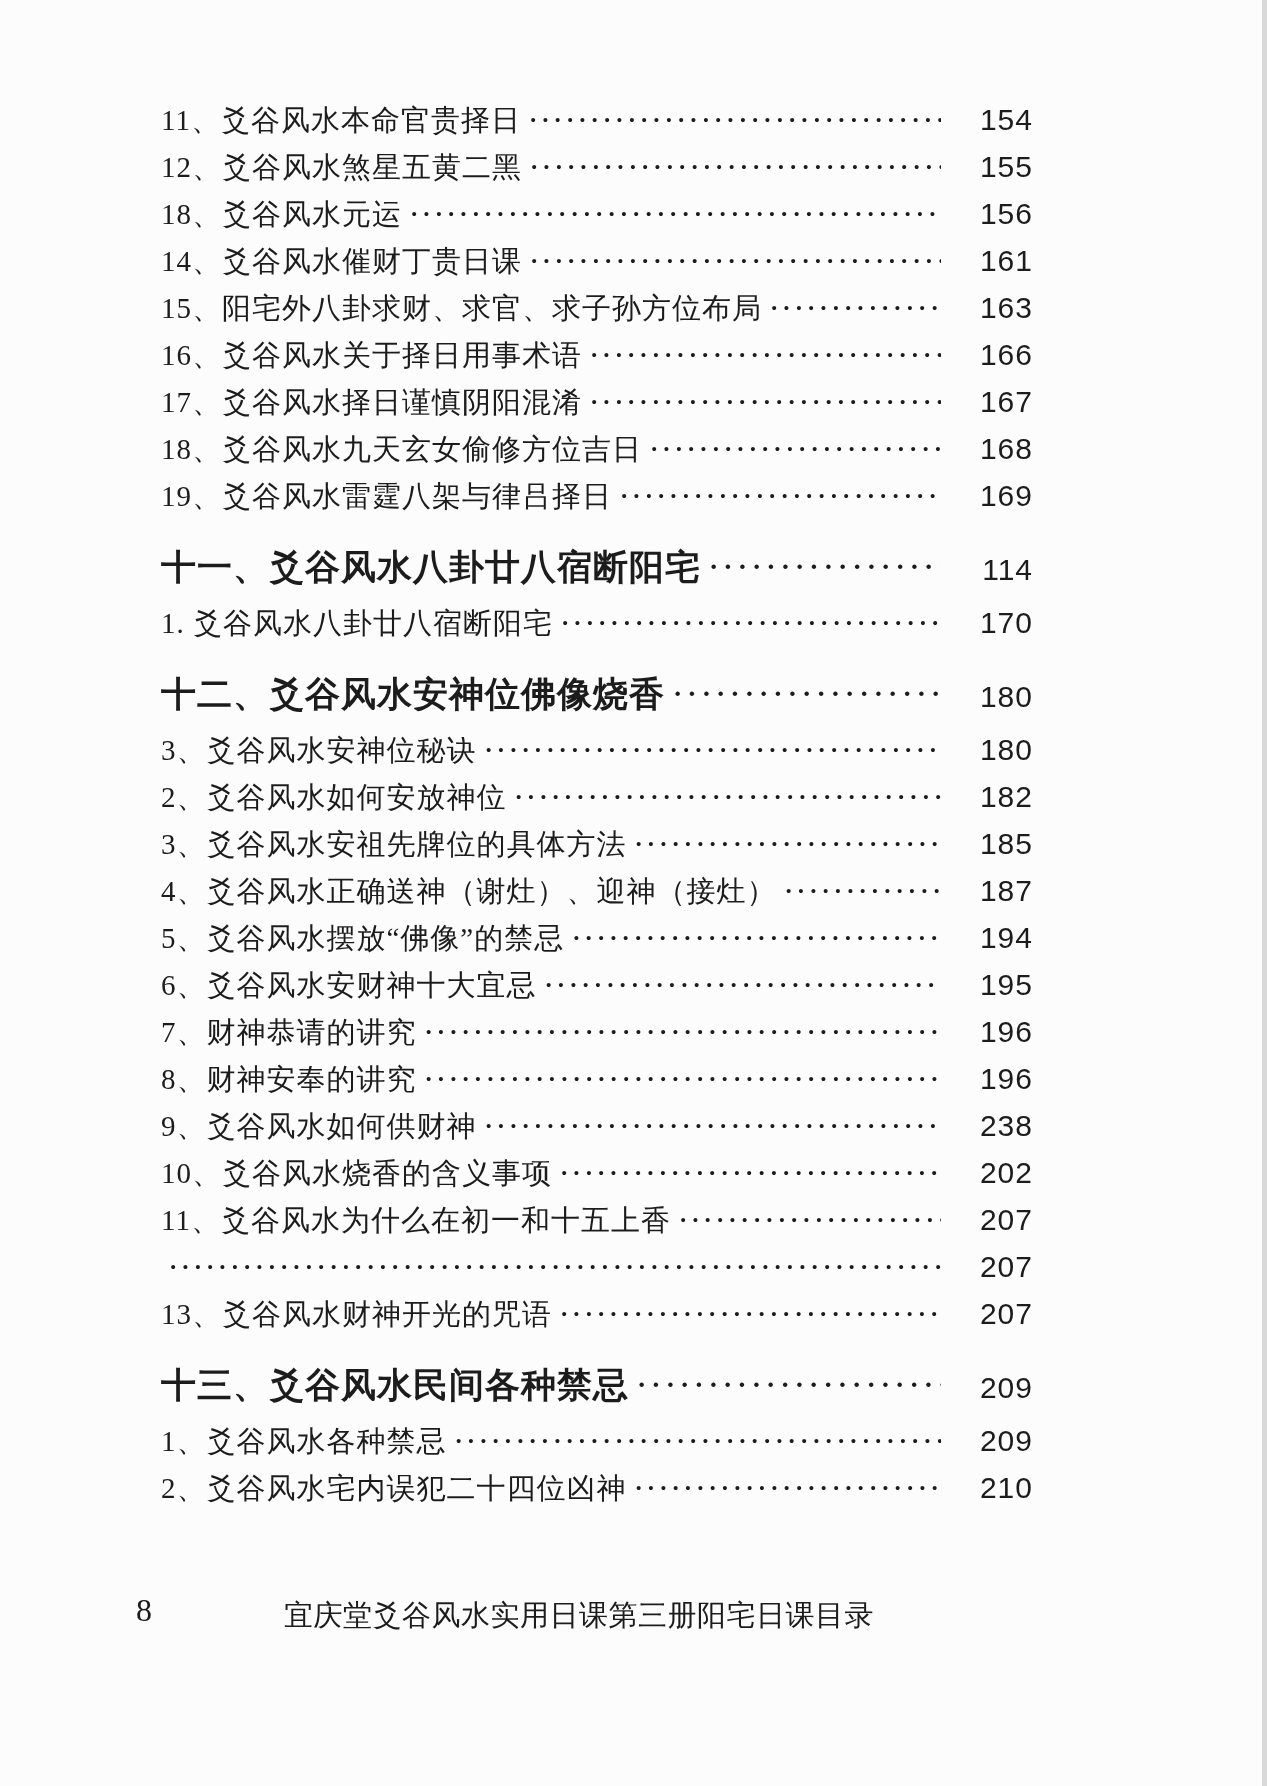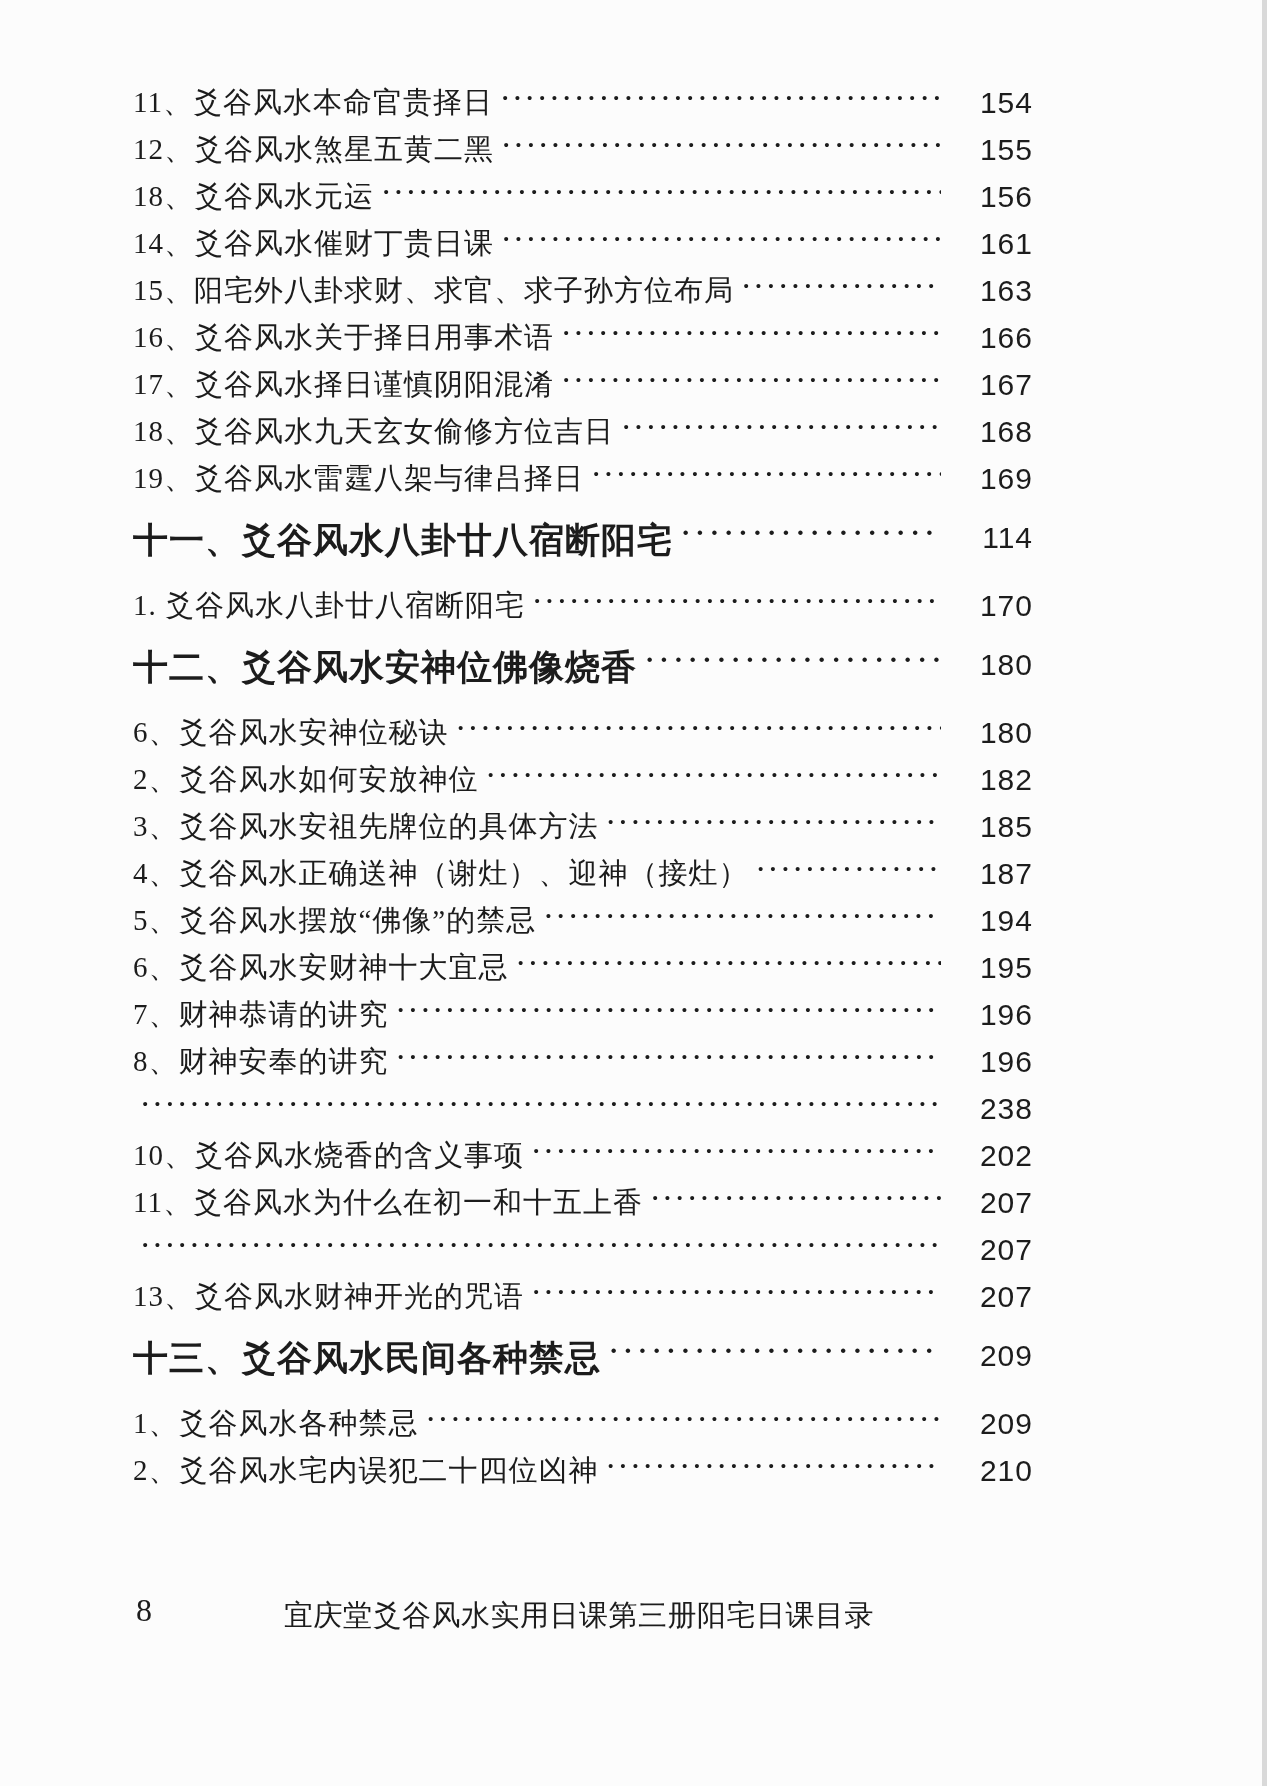--- a/index.html
+++ b/index.html
@@ -26,25 +26,26 @@
     background: #d9d9d9;
   }
   .toc {
     position: absolute;
     left: 133px;
     top: 88px;
     width: 900px;
   }
   .row {
     display: flex;
-    align-items: flex-start;
+    align-items: flex-end;
     height: 47px;
     font-size: 29px;
     line-height: 1;
     white-space: nowrap;
+    margin-left: 28px;
   }
   .row .t {
     white-space: nowrap;
     letter-spacing: 1px;
   }
   .leader {
     flex: 1 1 auto;
     overflow: hidden;
     white-space: nowrap;
     font-size: 25px;
@@ -160,21 +161,21 @@
         <span class="t">1. 爻谷风水八卦廿八宿断阳宅</span>
         <span class="leader" aria-hidden="true">······················································································································································</span>
         <span class="pg">170</span>
       </div>
       <div class="row heading">
         <span class="t">十二、爻谷风水安神位佛像烧香</span>
         <span class="leader" aria-hidden="true">······················································································································································</span>
         <span class="pg">180</span>
       </div>
       <div class="row item">
-        <span class="t">6、爻谷风水安神位秘诀</span>
+        <span class="t">3、爻谷风水安神位秘诀</span>
         <span class="leader" aria-hidden="true">······················································································································································</span>
         <span class="pg">180</span>
       </div>
       <div class="row item">
         <span class="t">2、爻谷风水如何安放神位</span>
         <span class="leader" aria-hidden="true">······················································································································································</span>
         <span class="pg">182</span>
       </div>
       <div class="row item">
         <span class="t">3、爻谷风水安祖先牌位的具体方法</span>
@@ -200,20 +201,21 @@
         <span class="t">7、财神恭请的讲究</span>
         <span class="leader" aria-hidden="true">······················································································································································</span>
         <span class="pg">196</span>
       </div>
       <div class="row item">
         <span class="t">8、财神安奉的讲究</span>
         <span class="leader" aria-hidden="true">······················································································································································</span>
         <span class="pg">196</span>
       </div>
       <div class="row item">
+        <span class="t">9、爻谷风水如何供财神</span>
         <span class="leader" aria-hidden="true">······················································································································································</span>
         <span class="pg">238</span>
       </div>
       <div class="row item">
         <span class="t">10、爻谷风水烧香的含义事项</span>
         <span class="leader" aria-hidden="true">······················································································································································</span>
         <span class="pg">202</span>
       </div>
       <div class="row item">
         <span class="t">11、爻谷风水为什么在初一和十五上香</span>

